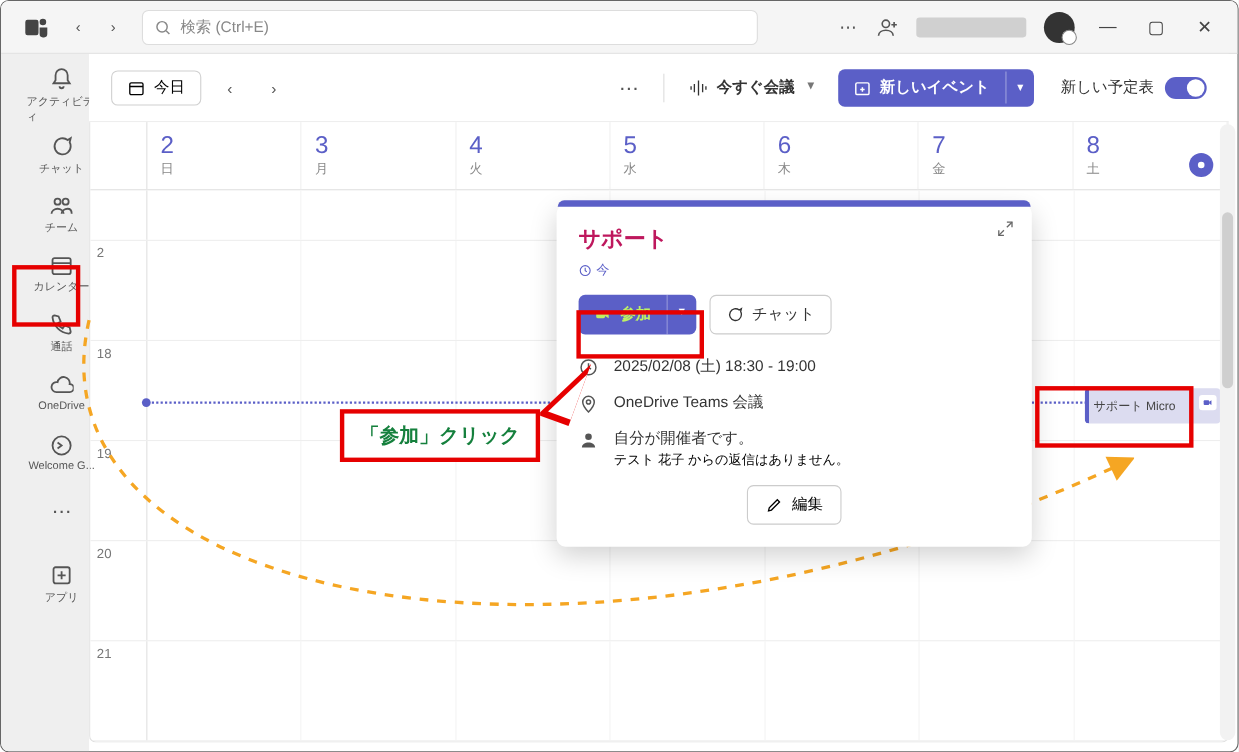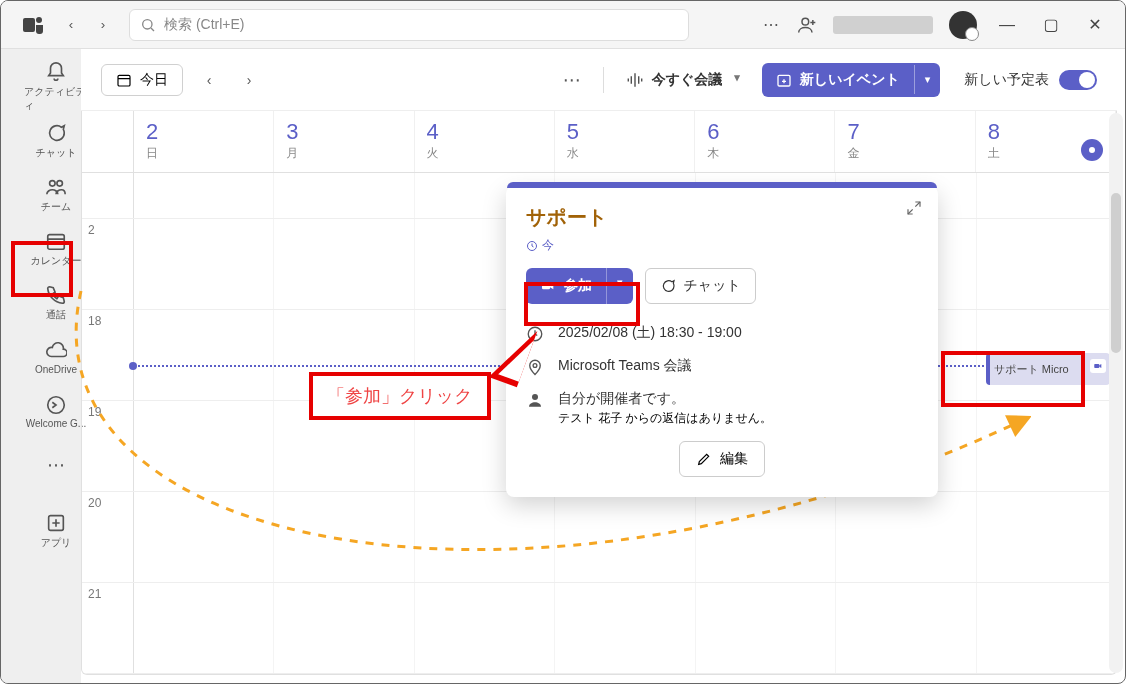--- a/index.html
+++ b/index.html
@@ -63,41 +63,41 @@
   .now-line { position: absolute; left: 52px; right: 0; top: 192px; border-top: 2px dotted #5b5fc7; }
   .now-line::before { content:""; position:absolute; left:-5px; top:-5px; width:8px; height:8px; background:#5b5fc7; border-radius:50%; }
 
   .event-block { position: absolute; right: 6px; width: 124px; top: 180px; height: 32px; background: #dcdcf0; border-left: 4px solid #5b5fc7; border-radius: 4px; font-size: 11px; color: #444; padding: 2px 4px; display: flex; align-items: center; overflow: hidden; }
   .event-block .cam { position:absolute; right:4px; top:6px; width:16px; height:14px; background:#fff; border-radius:3px; display:flex; align-items:center; justify-content:center; }
   .event-block .cam svg { width:10px; height:10px; color:#5b5fc7; }
 
   
   .popup { position: absolute; left: 505px; top: 185px; width: 432px; background: #fff; border-radius: 8px; box-shadow: 0 8px 24px rgba(0,0,0,.18); padding: 18px 20px 20px; z-index: 5; }
   .popup::before { content:""; position:absolute; top:-4px; left:1px; right:1px; height:6px; background:#5b5fc7; border-radius:6px 6px 0 0; }
-  .popup h2 { font-size: 20px; font-weight: 700; margin-bottom: 6px; color: #a16207; }
+  .popup h2 { font-size: 20px; font-weight: 700; margin-bottom: 6px; color: #be185d; }
   .popup .expand { position: absolute; right: 16px; top: 14px; color: #666; cursor: pointer; }
   .popup .when-pill { font-size: 12px; color: #5b5fc7; display: flex; align-items: center; gap: 4px; margin-bottom: 14px; }
   .popup .actions { display: flex; gap: 12px; margin-bottom: 20px; }
   .join-split { display: flex; background: #5b5fc7; border-radius: 6px; overflow: hidden; }
-  .join-split button { background: transparent; border: none; color: #ffffff; font-size: 14px; font-weight: 600; padding: 8px 14px; display: flex; align-items: center; gap: 8px; cursor: pointer; }
+  .join-split button { background: transparent; border: none; color: #bef264; font-size: 14px; font-weight: 600; padding: 8px 14px; display: flex; align-items: center; gap: 8px; cursor: pointer; }
   .join-split .chev { border-left: 1px solid rgba(255,255,255,.35); padding: 8px 10px; font-size: 11px; color: #fff; cursor: pointer; }
   .chat-btn { background: #fff; border: 1px solid #ccc; border-radius: 6px; padding: 8px 14px; font-size: 14px; display: flex; align-items: center; gap: 8px; cursor: pointer; color: #333; }
   .info-row { display: flex; align-items: flex-start; gap: 14px; font-size: 14px; color: #333; margin-bottom: 14px; }
   .info-row svg { flex: 0 0 18px; width: 18px; height: 18px; color: #555; margin-top: 1px; }
   .info-row .sub { font-size: 12px; color: #000000; margin-top: 2px; }
   .popup .footer { display: flex; justify-content: center; gap: 12px; margin-top: 10px; }
   .footer button { background: #fff; border: 1px solid #ccc; border-radius: 6px; padding: 8px 16px; font-size: 14px; display: flex; align-items: center; gap: 8px; cursor: pointer; }
   .footer .cancel svg { color: #c4314b; }
 
   
   .hl { position: absolute; border: 4px solid #e60000; z-index: 20; pointer-events: none; }
   .hl-rail { left: 10px; top: 240px; width: 62px; height: 56px; }
   .hl-join { left: 523px; top: 281px; width: 116px; height: 44px; }
   .hl-event { left: 940px; top: 350px; width: 144px; height: 56px; }
-  .callout { position: absolute; left: 308px; top: 371px; background: #fff; border: 4px solid #e60000; padding: 8px 14px; font-size: 18px; font-weight: 400; color: #ef4444; z-index: 22; }
+  .callout { position: absolute; left: 308px; top: 371px; background: #fff; border: 4px solid #e60000; padding: 8px 14px; font-size: 18px; font-weight: 700; color: #15803d; z-index: 22; }
   .callout-tail { position: absolute; left: 497px; top: 323px; width: 0; height: 0; border-left: 30px solid transparent; border-right: 0 solid transparent; border-bottom: 60px solid #e60000; transform: rotate(20deg); z-index: 21; }
   .callout-tail::after { content:""; position:absolute; left:-22px; top:10px; border-left:22px solid transparent; border-bottom:44px solid #fff; }
 
   .arrow-ellipse { position: absolute; left: 60px; top: 190px; width: 970px; height: 440px; z-index: 4; pointer-events: none; }
 
   .scrollbar { position: absolute; right: 2px; top: 112px; bottom: 10px; width: 14px; background: #f2f2f2; border-radius: 7px; }
   .scrollbar .thumb { position: absolute; left: 2px; right: 2px; top: 80px; height: 160px; background: #cfcfcf; border-radius: 5px; }
 </style>
 </head>
 <body>
@@ -396,21 +396,21 @@
         <circle cx="12" cy="12" r="9"></circle>
         <path d="M12 7v5l3 2"></path>
       </svg>
     <div>2025/02/08 (土) 18:30 - 19:00</div>
   </div>
   <div class="info-row">
     <svg viewBox="0 0 24 24" fill="none" stroke="currentColor" stroke-width="1.8">
         <path d="M12 22s7-7 7-12a7 7 0 1 0-14 0c0 5 7 12 7 12z"></path>
         <circle cx="12" cy="10" r="2.5"></circle>
       </svg>
-    <div>Microsoft Teams 会議</div>
+    <div>OneDrive Teams 会議</div>
   </div>
   <div class="info-row">
     <svg viewBox="0 0 24 24" fill="currentColor">
         <circle cx="12" cy="8" r="4"></circle>
         <path d="M4 21c0-4 4-6 8-6s8 2 8 6z"></path>
       </svg>
     <div>
       <div>自分が開催者です。</div>
       <div class="sub">テスト 花子 からの返信はありません。</div>
     </div>

